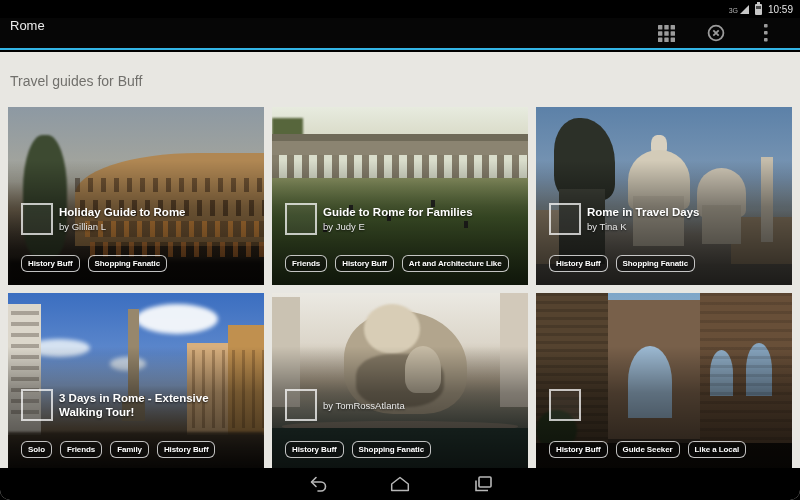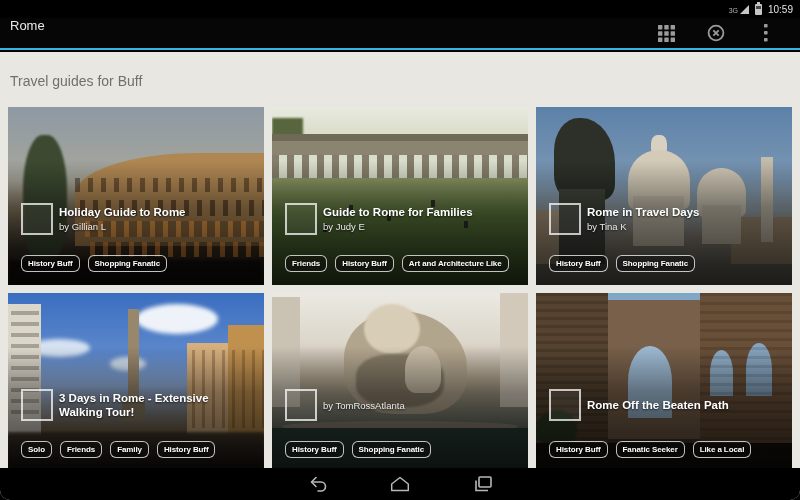--- a/index.html
+++ b/index.html
@@ -252,26 +252,25 @@
             <div class="photo-layer" style="left: 82%; top: 28%; width: 10%; height: 30%; background: rgb(134, 164, 190); border-radius: 50% 50% 0px 0px;"></div>
             <div class="photo-layer" style="left: 64%; top: 0%; width: 36%; height: 86%; background: repeating-linear-gradient(rgba(0, 0, 0, 0.12) 0px, rgba(0, 0, 0, 0.12) 3px, transparent 3px, transparent 9px);"></div>
             <div class="photo-layer" style="left: 0%; top: 66%; width: 16%; height: 22%; background: rgb(44, 58, 32); border-radius: 50%; filter: blur(1px);"></div>
             <div class="photo-layer" style="left: 0%; top: 84%; width: 100%; height: 16%; background: rgb(23, 18, 12);"></div>
           </div>
     <div class="scrim"></div>
     <div class="overlay">
       <div class="meta-row">
         <div class="checkbox"></div>
         <div class="text-col">
-          <div class="card-title">Rome Off the Beaten Path</div>
-        </div>
-      </div>
-      <div class="tags-row">
-              <span class="chip">History Buff</span>
-              <span class="chip">Fanatic Seeker</span>
+        </div>
+      </div>
+      <div class="tags-row">
+              <span class="chip">History Buff</span>
+              <span class="chip">Guide Seeker</span>
               <span class="chip">Like a Local</span>
             </div>
     </div>
   </div>
       </div>
   </div>
 
   <div class="navbar">
     <div class="nav-btn">
       <svg width="24" height="24" viewBox="0 0 24 24">

